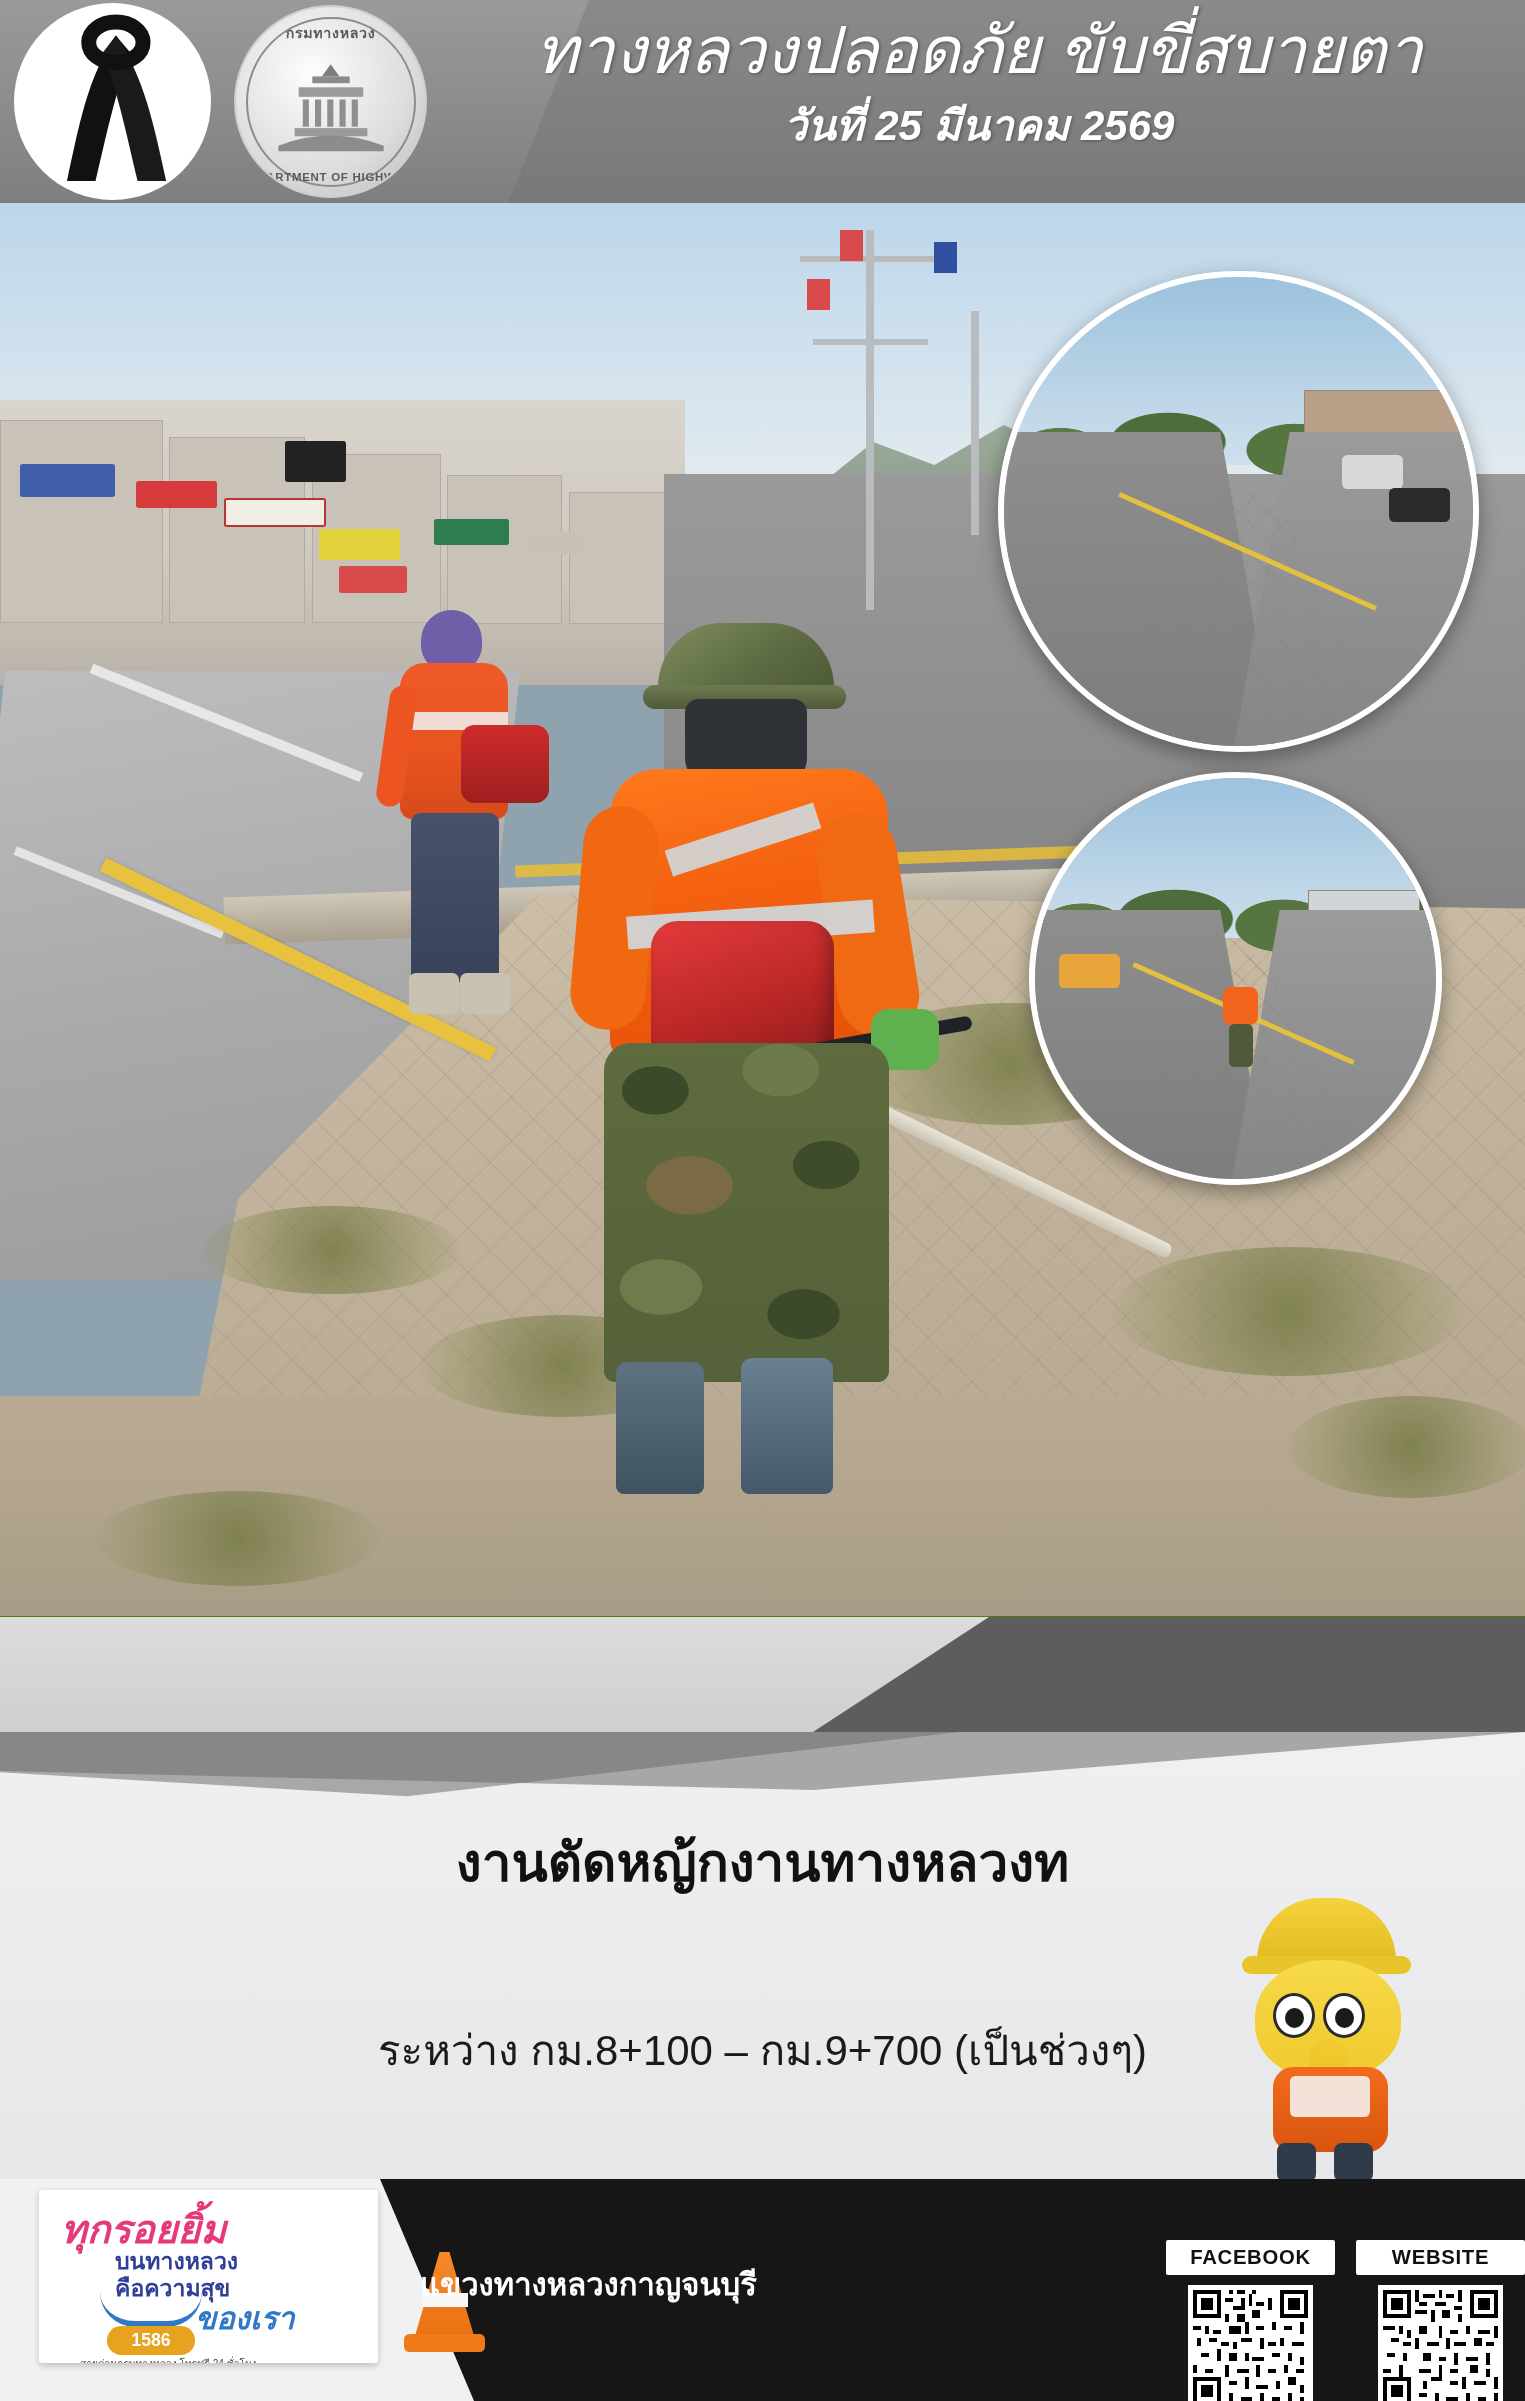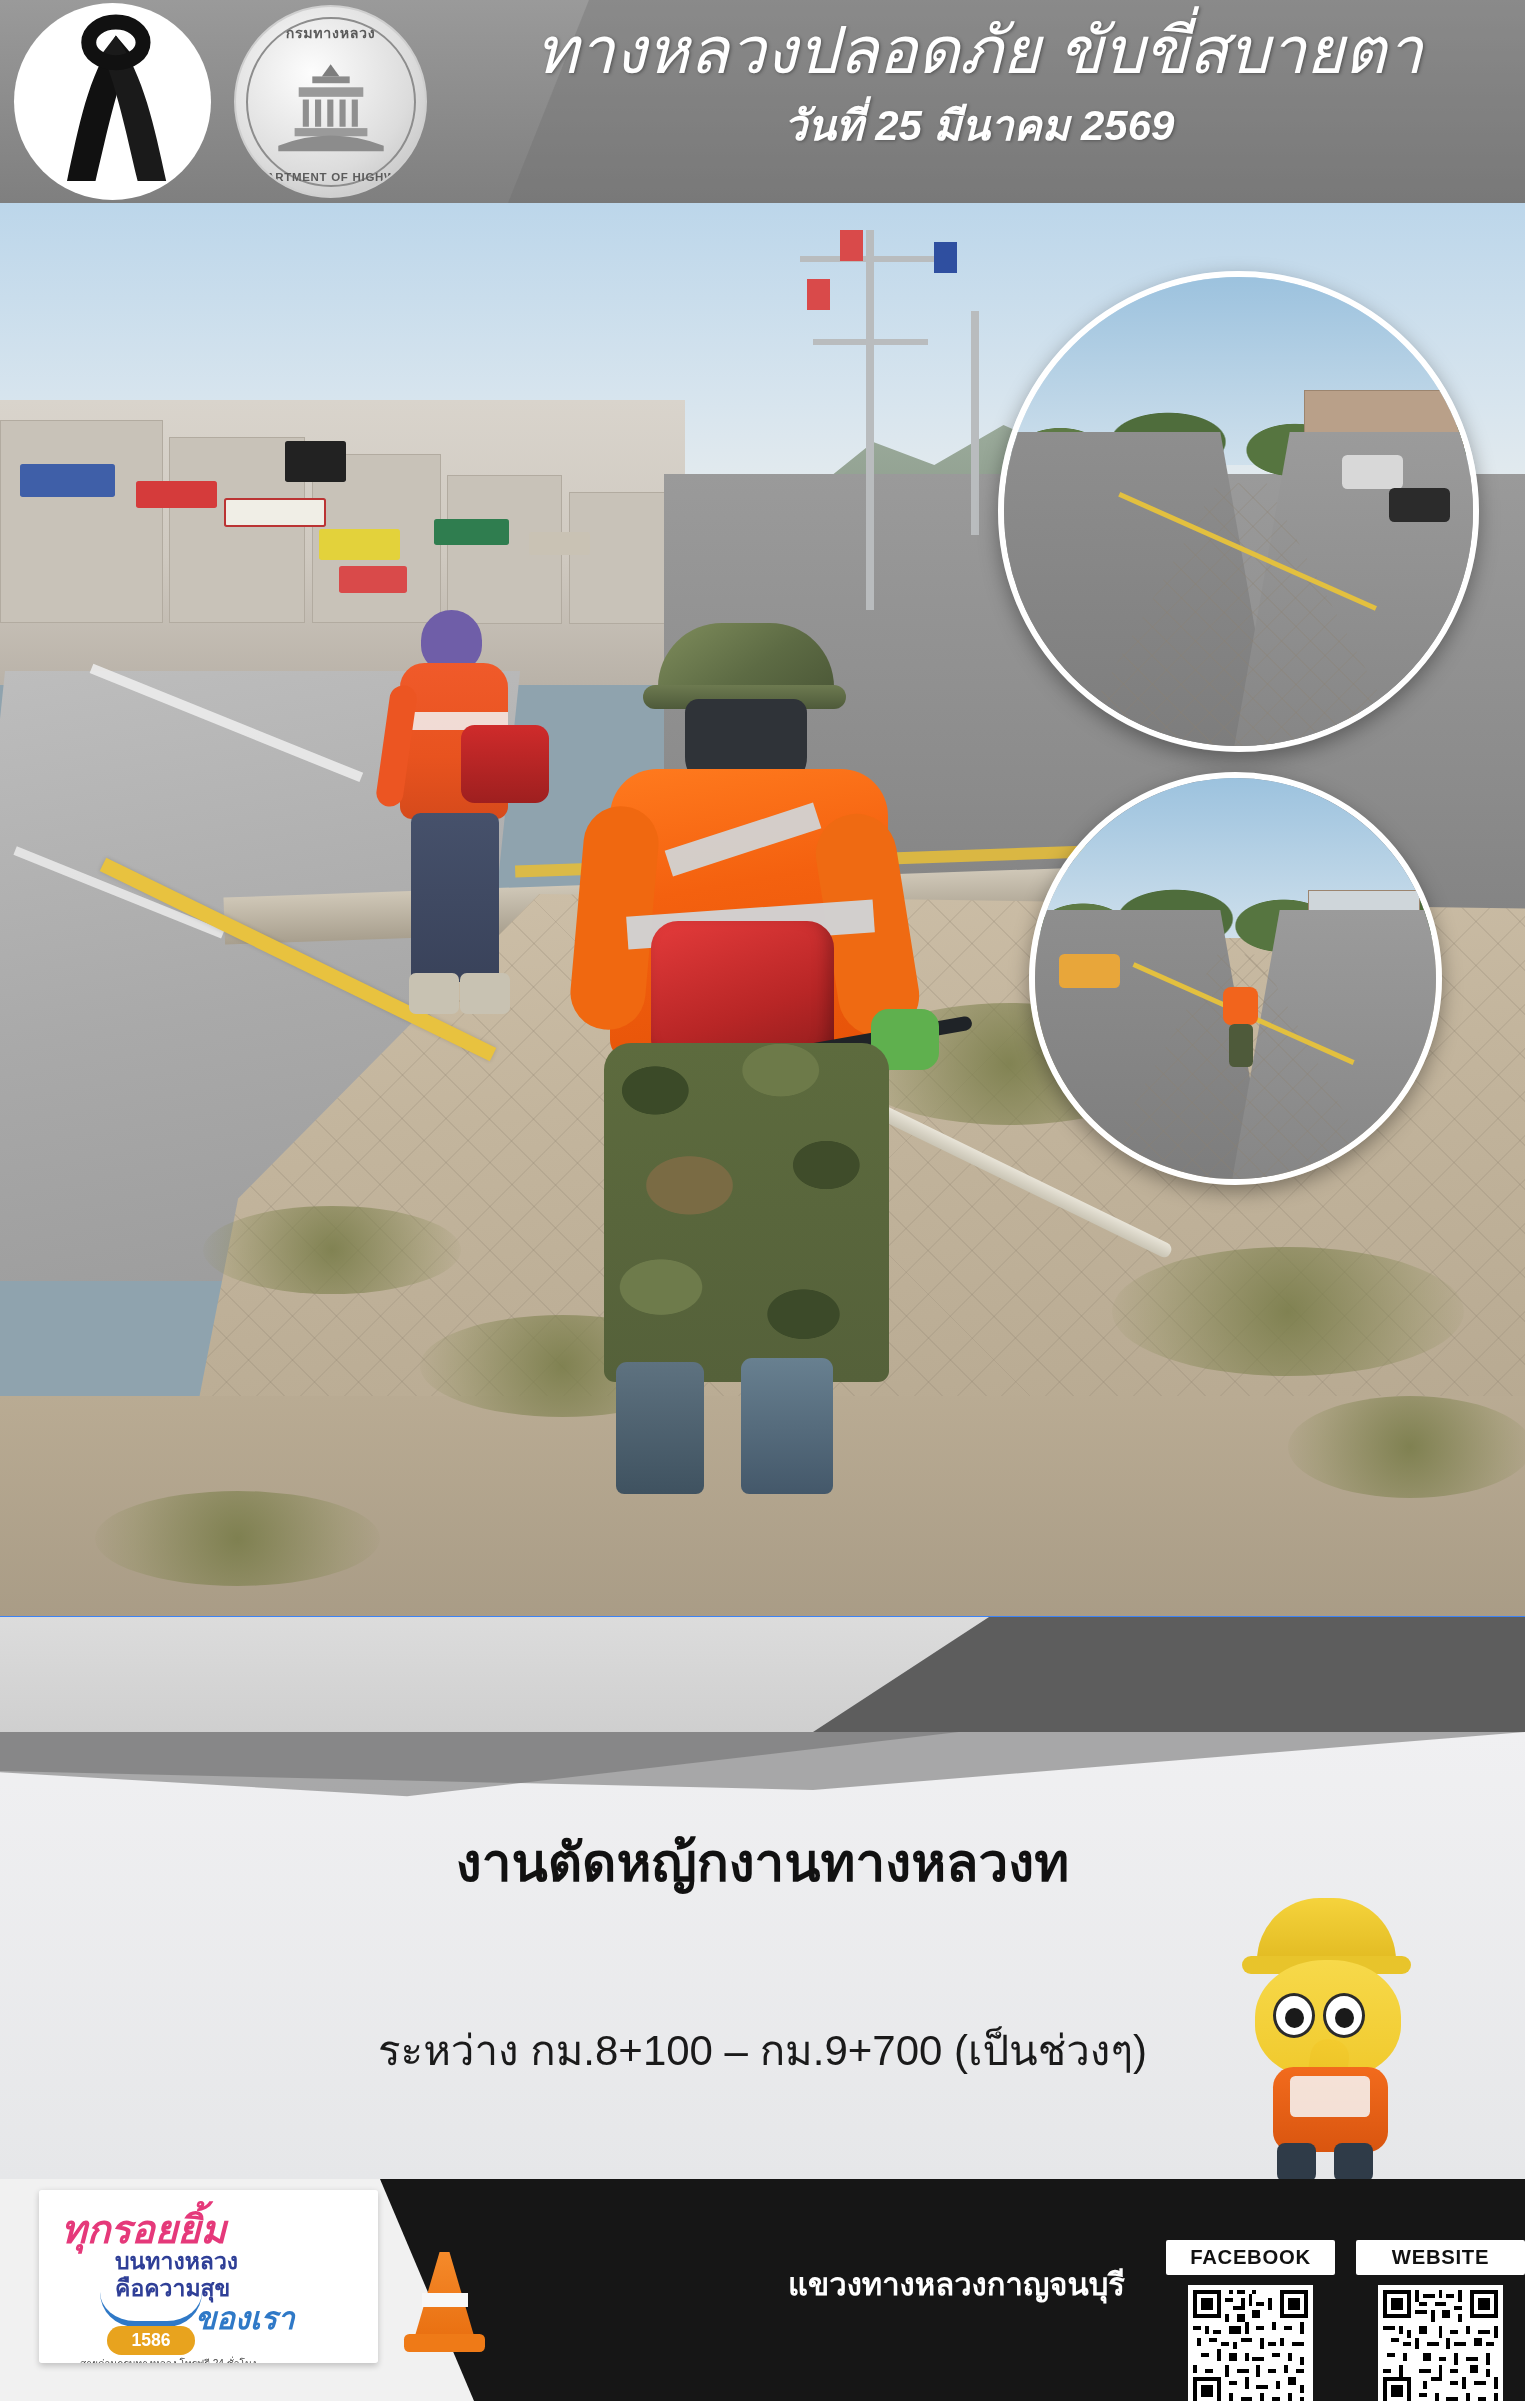--- a/index.html
+++ b/index.html
@@ -9,21 +9,21 @@
     background: #ffffff;
     font-family: "Liberation Sans", "DejaVu Sans", sans-serif;
     overflow: hidden;
   }
 
   .poster {
     position: relative;
     width: 1525px;
     height: 2401px;
     overflow: hidden;
-    background: #3b82f6;
+    background: #4d7c0f;
   }
 
   
   .header {
     position: absolute;
     left: 0; top: 0;
     width: 1525px; height: 203px;
     background: #8e8e8e;
     background: linear-gradient(180deg,#9a9a9a 0%, #7f7f7f 100%);
     overflow: hidden;
@@ -354,21 +354,21 @@
   .logo-card .badge-sub { position:absolute; left:41px; top:165px; font-size:10.2px; color:#444; }
 
   .cone { position:absolute; left:404px; top:62px; width:81px; height:115px; }
   .cone .body { position:absolute; left:9.5px; bottom:15px; width:62px; height:89px;
     background: linear-gradient(180deg,#f58a2a 0%, #e96f10 100%);
     clip-path: polygon(42% 0, 58% 0, 100% 100%, 0 100%); }
   .cone .stripe { position:absolute; left:17.6px; bottom:49px; width:46px; height:13.6px; background:#f7f7f7; }
   .cone .base { position:absolute; left:0; bottom:4.1px; width:81px; height:17.6px; border-radius:5.4px; background:#ef7a17; }
 
   .footer-org {
-    position:absolute; left:420px; top:83px; width:705px; text-align:right;
+    position:absolute; left:420px; top:83px; width:705px; text-align:left;
     color:#ffffff; font-size:31px; font-weight:bold; line-height:1.5;
   }
 
   .qr-block { position:absolute; top:61px; width:176px; }
   .qr-fb { left:1166px; }
   .qr-web { left:1356px; }
   .qr-label {
     width:169px; height:35px; background:#ffffff; border-radius:2px;
     color:#111; font-size:20.3px; font-weight:bold; text-align:center; line-height:35px;
     letter-spacing:0.7px;

